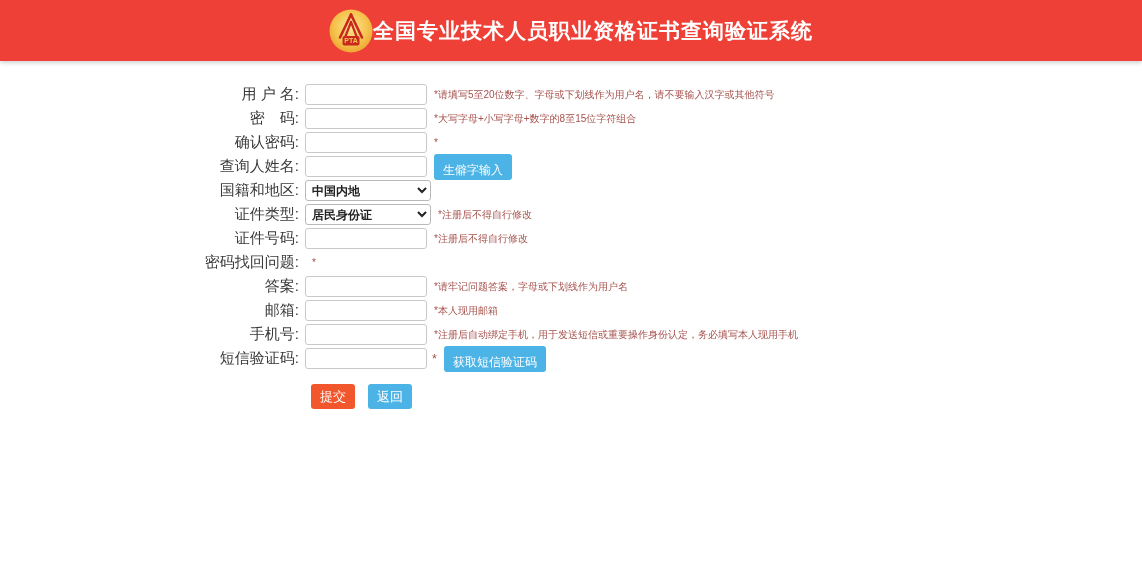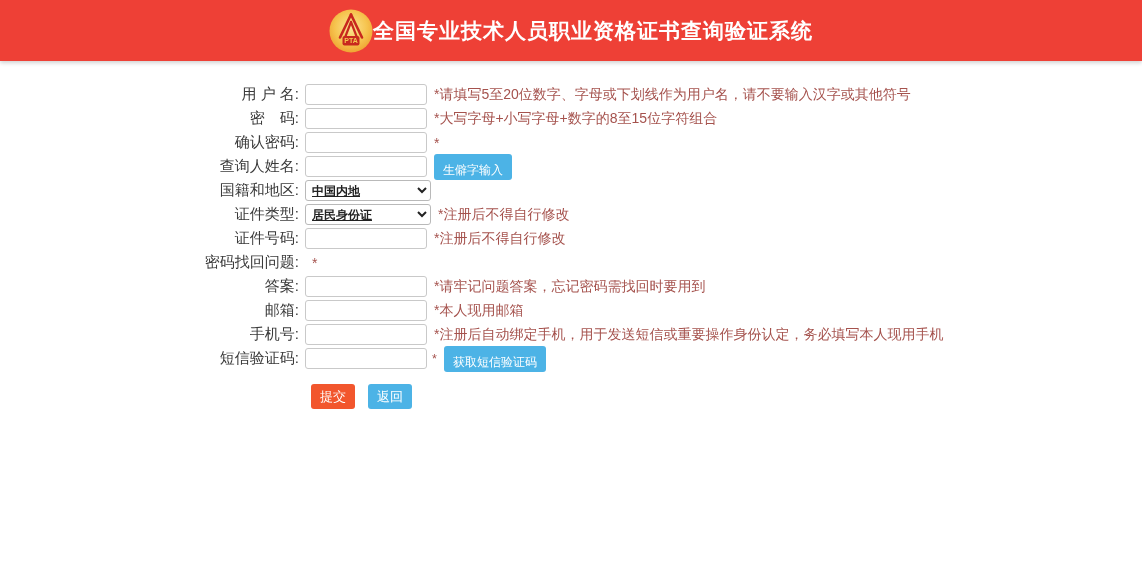--- a/index.html
+++ b/index.html
@@ -56,25 +56,24 @@
   .fselect {
     width: 126px;
     height: 21px;
     border: 1px solid #b9b9b9;
     border-radius: 3px;
     font-size: 12px;
     font-weight: bold;
     color: #222;
     background: #ffffff;
     padding: 0 2px;
-    text-decoration: underline;
   }
   .hint {
     margin-left: 7px;
-    font-size: 14px;
+    font-size: 10px;
     color: #a5524d;
     white-space: nowrap;
   }
   .star { margin-left: 5px; font-size: 12.5px; color: #a5524d; }
   .btn-blue {
     margin-left: 7px;
     height: 26px;
     padding: 8px 9px;
     background: #4cb3e6;
     color: #ffffff;
@@ -174,21 +173,21 @@
   </div>
 
   <div class="frow">
     <div class="flabel">密码找回问题:</div>
     <span class="hint">*</span>
   </div>
 
   <div class="frow">
     <div class="flabel">答案:</div>
     <input class="tinput" type="text" style="">
-    <span class="hint">*请牢记问题答案，忘记密码需找回时要用到</span>
+    <span class="hint">*请牢记问题答案，字母或下划线作为用户名</span>
   </div>
 
   <div class="frow">
     <div class="flabel">邮箱:</div>
     <input class="tinput" type="text" style="">
     <span class="hint">*本人现用邮箱</span>
   </div>
 
   <div class="frow">
     <div class="flabel">手机号:</div>

